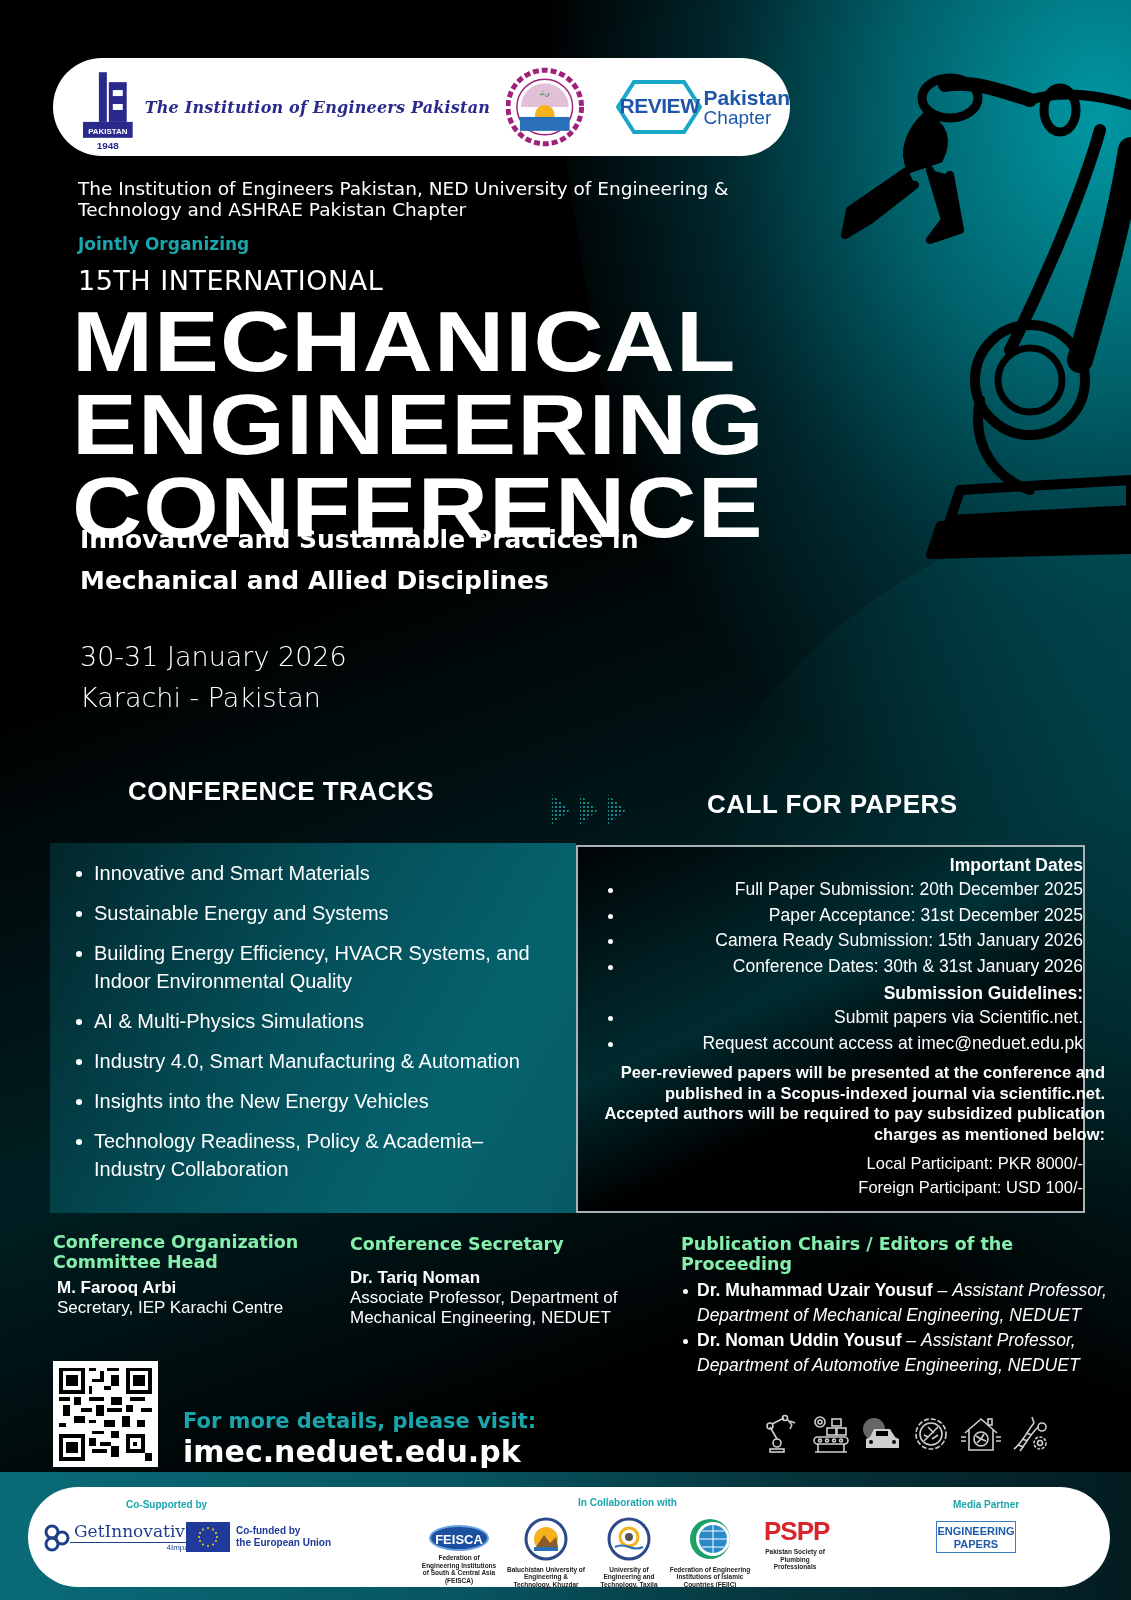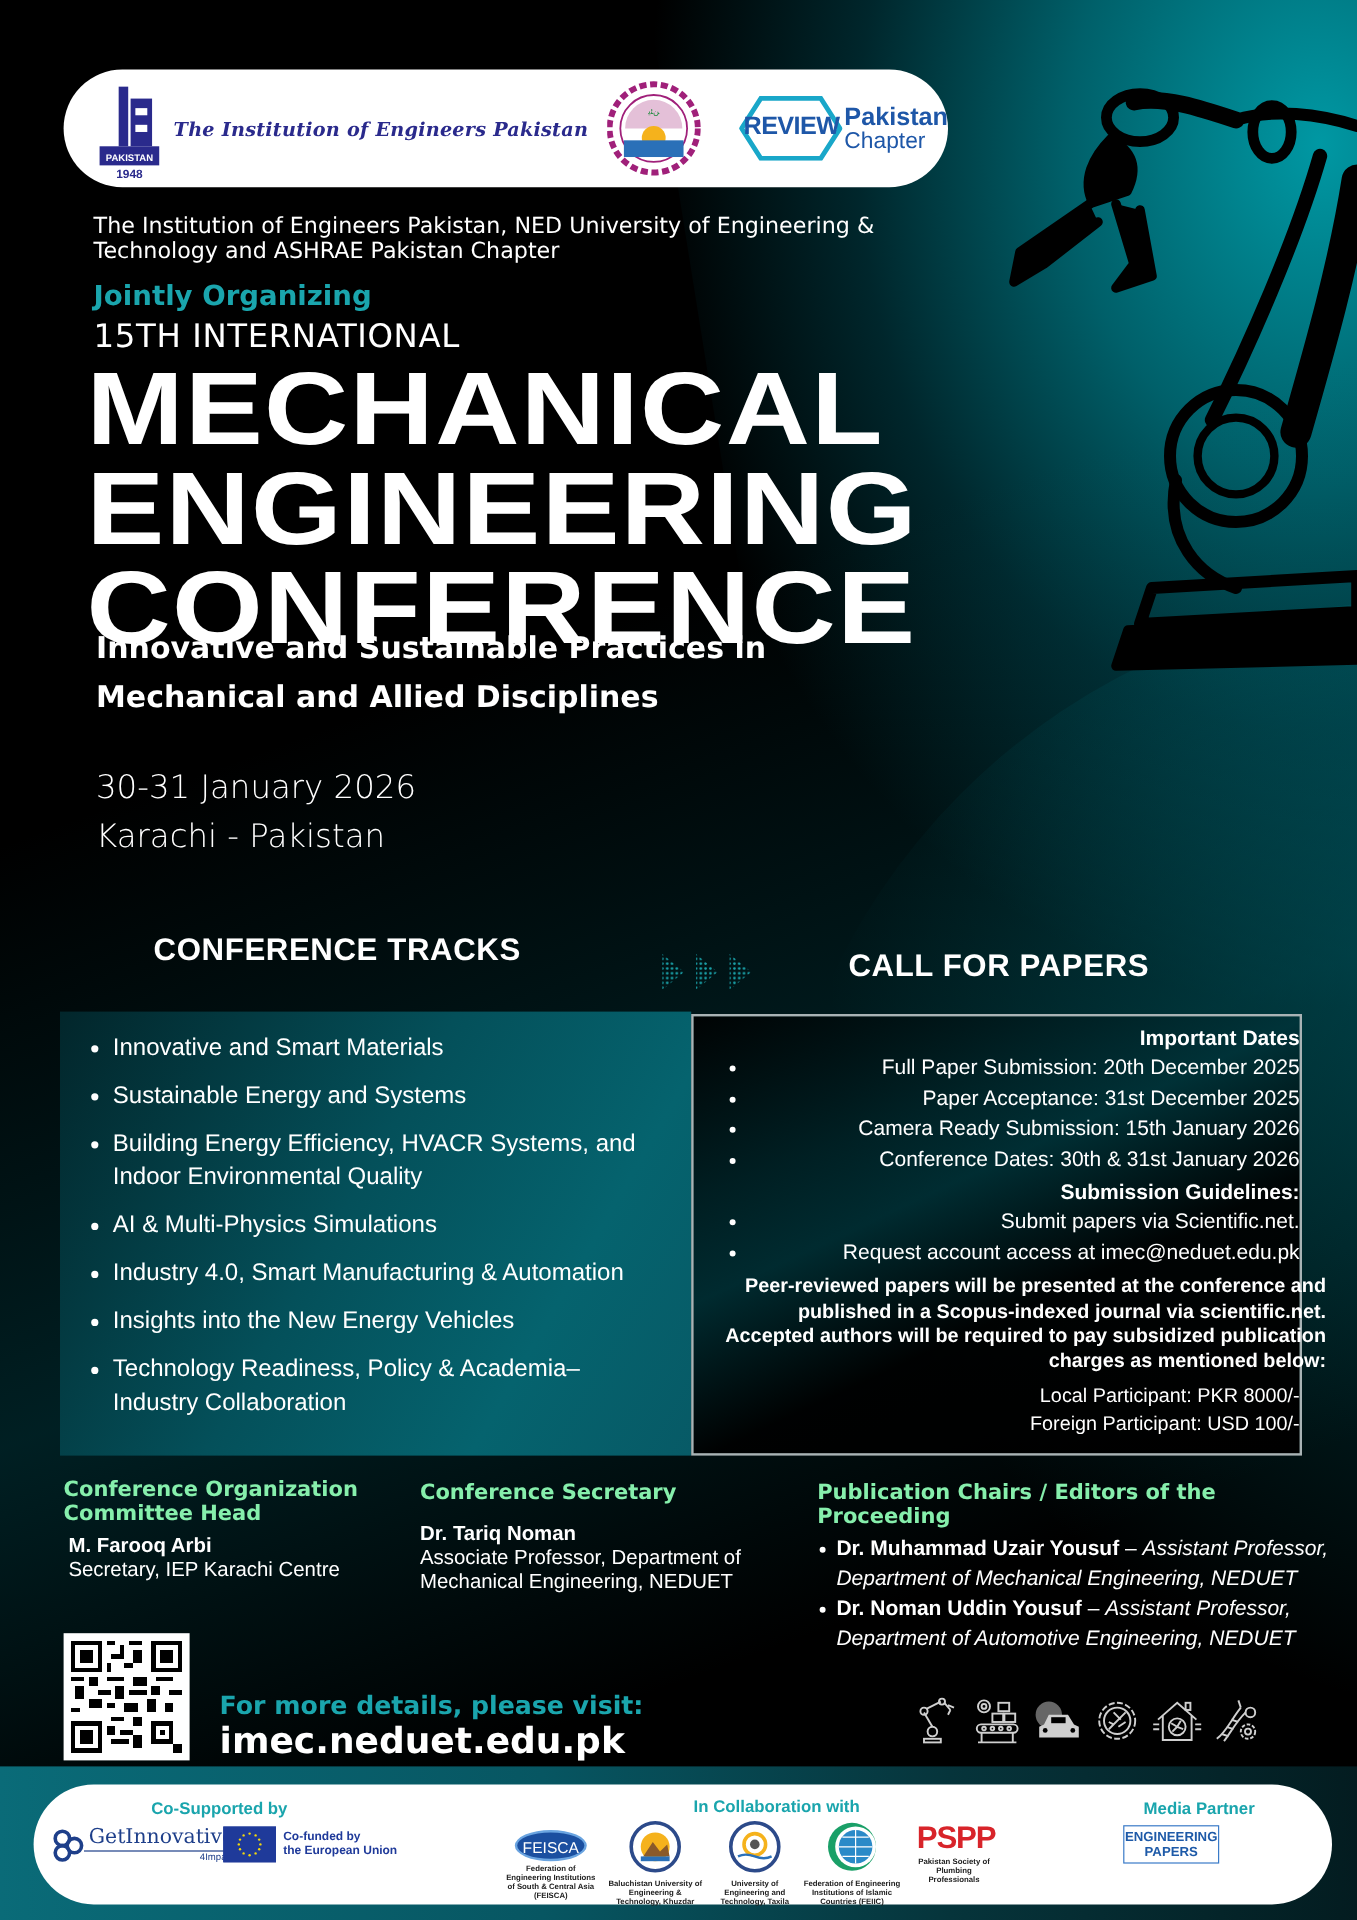--- a/index.html
+++ b/index.html
@@ -50,21 +50,21 @@
   .ashrae-pk { margin-left: 2px; line-height: 1; }
   .ashrae-pk .l1 { color: #1e57a8; font-size: 21px; font-weight: bold; }
   .ashrae-pk .l2 { color: #1e57a8; font-size: 19px; }
 
   .organizers {
     position: absolute; left: 78px; top: 178px; width: 720px;
     font-family: "DejaVu Sans", sans-serif; font-size: 18.5px; line-height: 21px; color: #fff;
   }
   .jointly {
     position: absolute; left: 78px; top: 234px;
-    font-family: "DejaVu Sans", sans-serif; font-weight: bold; font-size: 23px; color: #1aa5ad;
+    font-family: "DejaVu Sans", sans-serif; font-weight: bold; font-size: 17px; color: #1aa5ad;
   }
   .edition {
     position: absolute; left: 78px; top: 265px;
     font-family: "DejaVu Sans", sans-serif; font-size: 27px; letter-spacing: 0.5px; color: #fff;
   }
   .title {
     position: absolute; left: 72px; top: 300px; width: 760px;
     font-family: "Liberation Sans", sans-serif; font-weight: bold; color: #fff;
     font-size: 86px; line-height: 83px; letter-spacing: 1px;
   }
@@ -133,32 +133,32 @@
   .visit-url { position: absolute; left: 183px; top: 1434px; color: #fff; font-weight: bold; font-size: 30px; font-family: "DejaVu Sans", sans-serif; }
 
   .icons-row { position: absolute; left: 760px; top: 1413px; display: flex; gap: 8px; }
   .icons-row svg { width: 42px; height: 42px; }
 
   
   .footer {
     position: absolute; left: 28px; top: 1487px; width: 1082px; height: 100px;
     background: #fff; border-radius: 50px;
   }
-  .f-label { position: absolute; color: #1aa5ad; font-weight: bold; font-size: 14px; font-family: "Liberation Sans", sans-serif; }
+  .f-label { position: absolute; color: #1aa5ad; font-weight: bold; font-size: 10px; font-family: "Liberation Sans", sans-serif; }
   .f-cosup { left: 98px; top: 12px; }
   .f-collab { left: 550px; top: 10px; }
   .f-media { left: 925px; top: 12px; }
   .getinn { position: absolute; left: 16px; top: 36px; display: flex; align-items: center; }
   .getinn .txt { font-family: "DejaVu Serif", serif; color: #1e3f8a; font-size: 17px; margin-left: 4px; line-height: 1; }
   .getinn .sub { font-size: 8px; color: #1e3f8a; text-align: right; border-top: 1px solid #1e3f8a; margin-top: 2px; }
   .eu-flag { position: absolute; left: 158px; top: 35px; width: 44px; height: 30px; background: #1f3a9a; }
   .eu-text { position: absolute; left: 208px; top: 38px; font-size: 10px; line-height: 12px; color: #1f3a9a; font-weight: bold; }
   .partner { position: absolute; top: 30px; text-align: center; font-size: 6.5px; line-height: 7.5px; color: #222; font-weight: bold; }
   .partner .logo { margin: 0 auto 3px; }
-  .feisca-logo { width: 60px; height: 26px; border-radius: 50%; background: #1b4fa0; color: #fff; font-weight: normal; font-size: 13px; line-height: 26px; border: 2px solid #6aa4e0; margin-top: 8px !important; }
+  .feisca-logo { width: 60px; height: 26px; border-radius: 50%; background: #1b4fa0; color: #fff; font-weight: bold; font-size: 13px; line-height: 26px; border: 2px solid #6aa4e0; margin-top: 8px !important; }
   .pspp { color: #d8242a; font-weight: bold; font-size: 26px; line-height: 28px; letter-spacing: -1px; font-family: "Liberation Sans", sans-serif; }
   .er-logo { position: absolute; left: 908px; top: 34px; width: 80px; height: 32px; border: 1px solid #3a7bc8; color: #1e5aa8; text-align: center; font-weight: bold; font-family: "Liberation Sans", sans-serif; }
   .er-logo .a { font-size: 11px; line-height: 13px; margin-top: 3px; }
   .er-logo .b { font-size: 11px; line-height: 12px; }
 </style>
 </head>
 <body>
 
 <div class="poster">
   <div class="bg-teal"></div>

